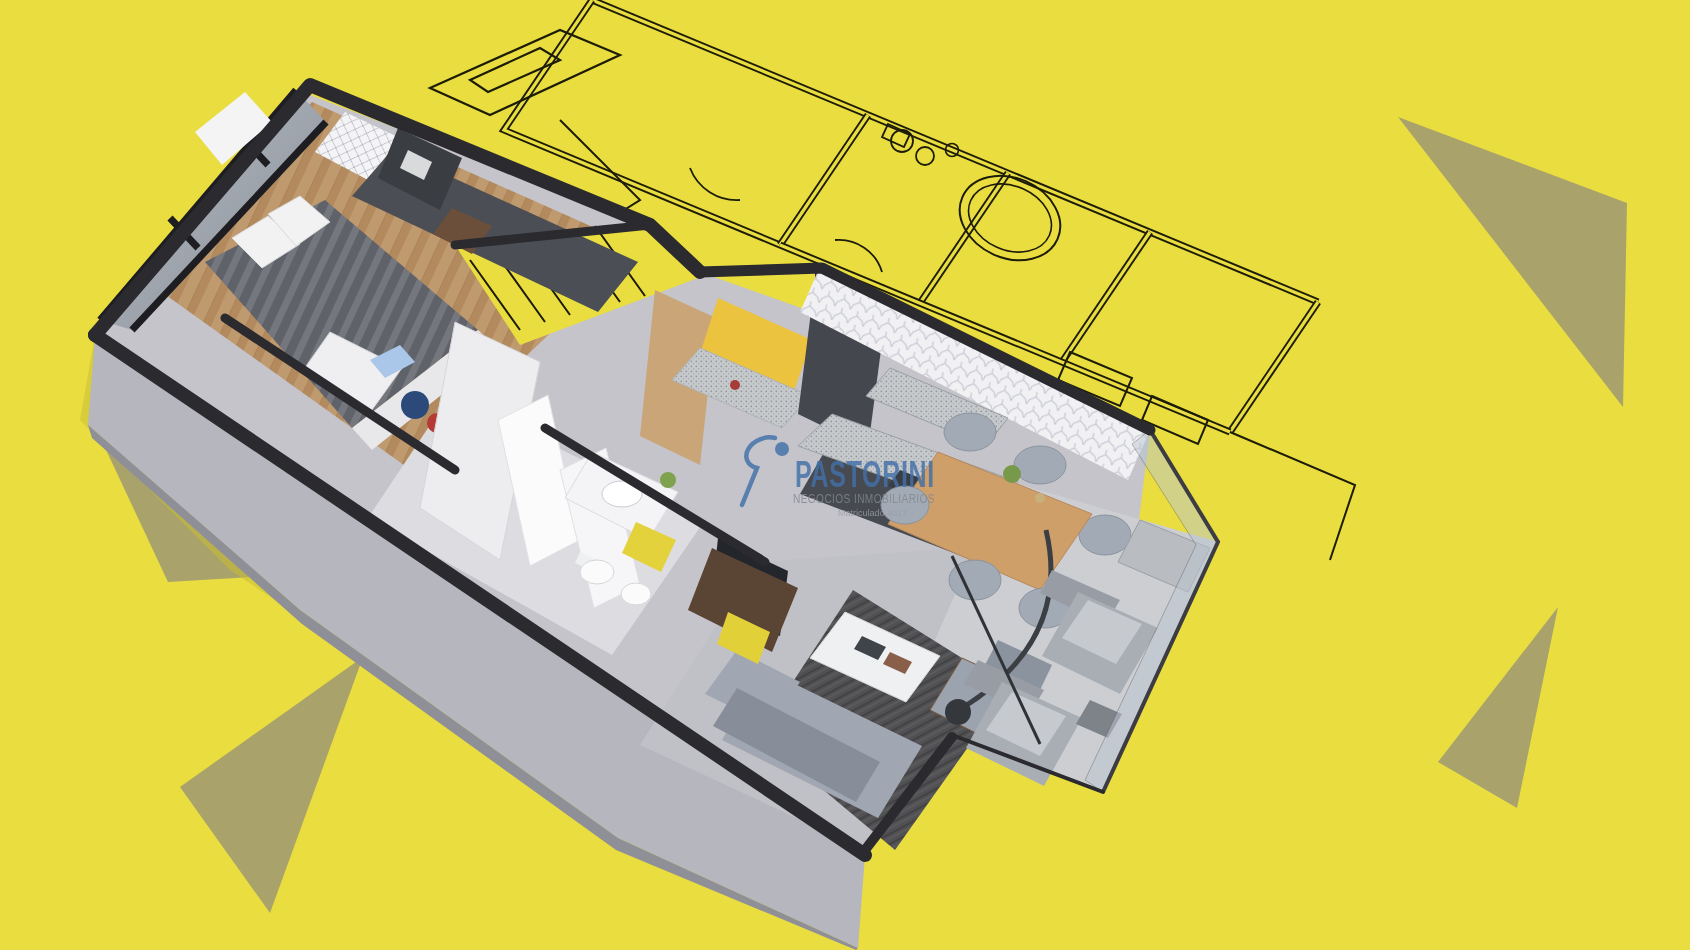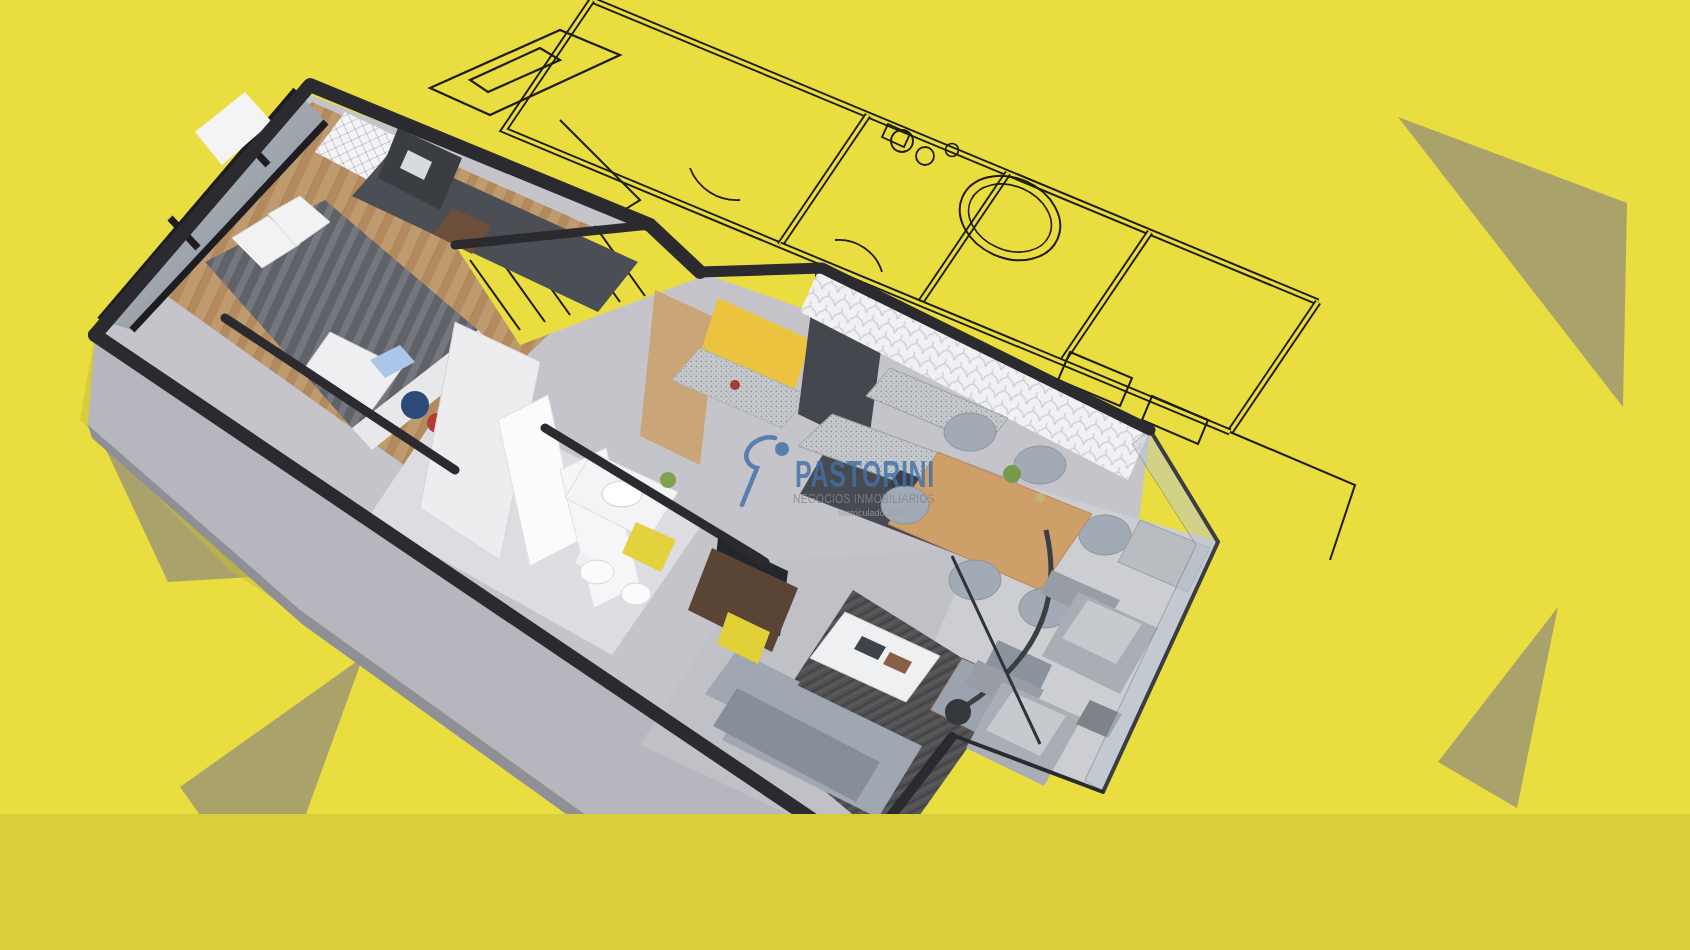--- a/index.html
+++ b/index.html
@@ -1,16 +1,16 @@
 <!DOCTYPE html>
 <html><head>
 <meta charset="utf-8">
 <style>
   html,body{margin:0;padding:0;background:#d8cf3a;}
-  .stage{position:relative;width:1690px;height:814px;overflow:hidden;
+  .stage{position:relative;width:1690px;height:950px;overflow:hidden;
          font-family:"Liberation Sans", sans-serif;}
   .stage svg{position:absolute;left:0;top:0;}
   .bp{stroke:#1d1c08;fill:none;}
   .bpy{stroke:#e9dd40;fill:none;}
   text{user-select:none;}
 </style>
 </head>
 <body>
 
 <div class="stage">

